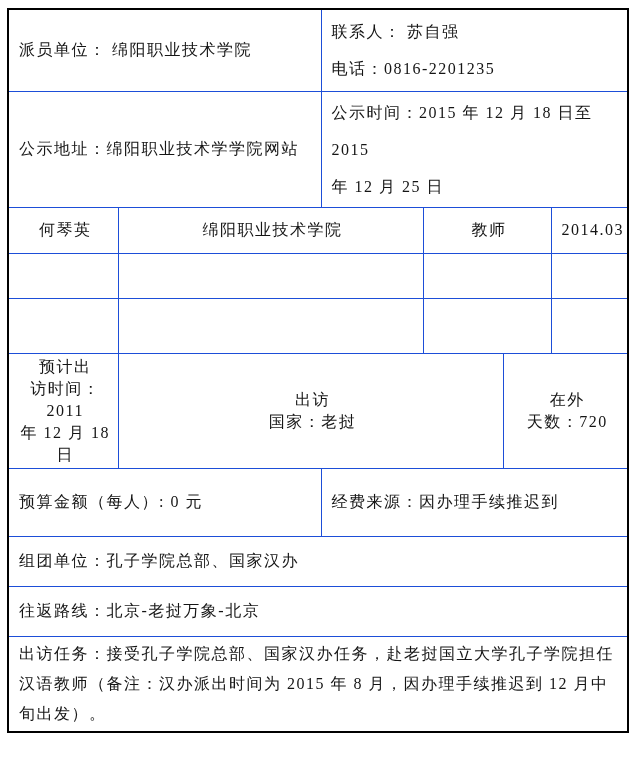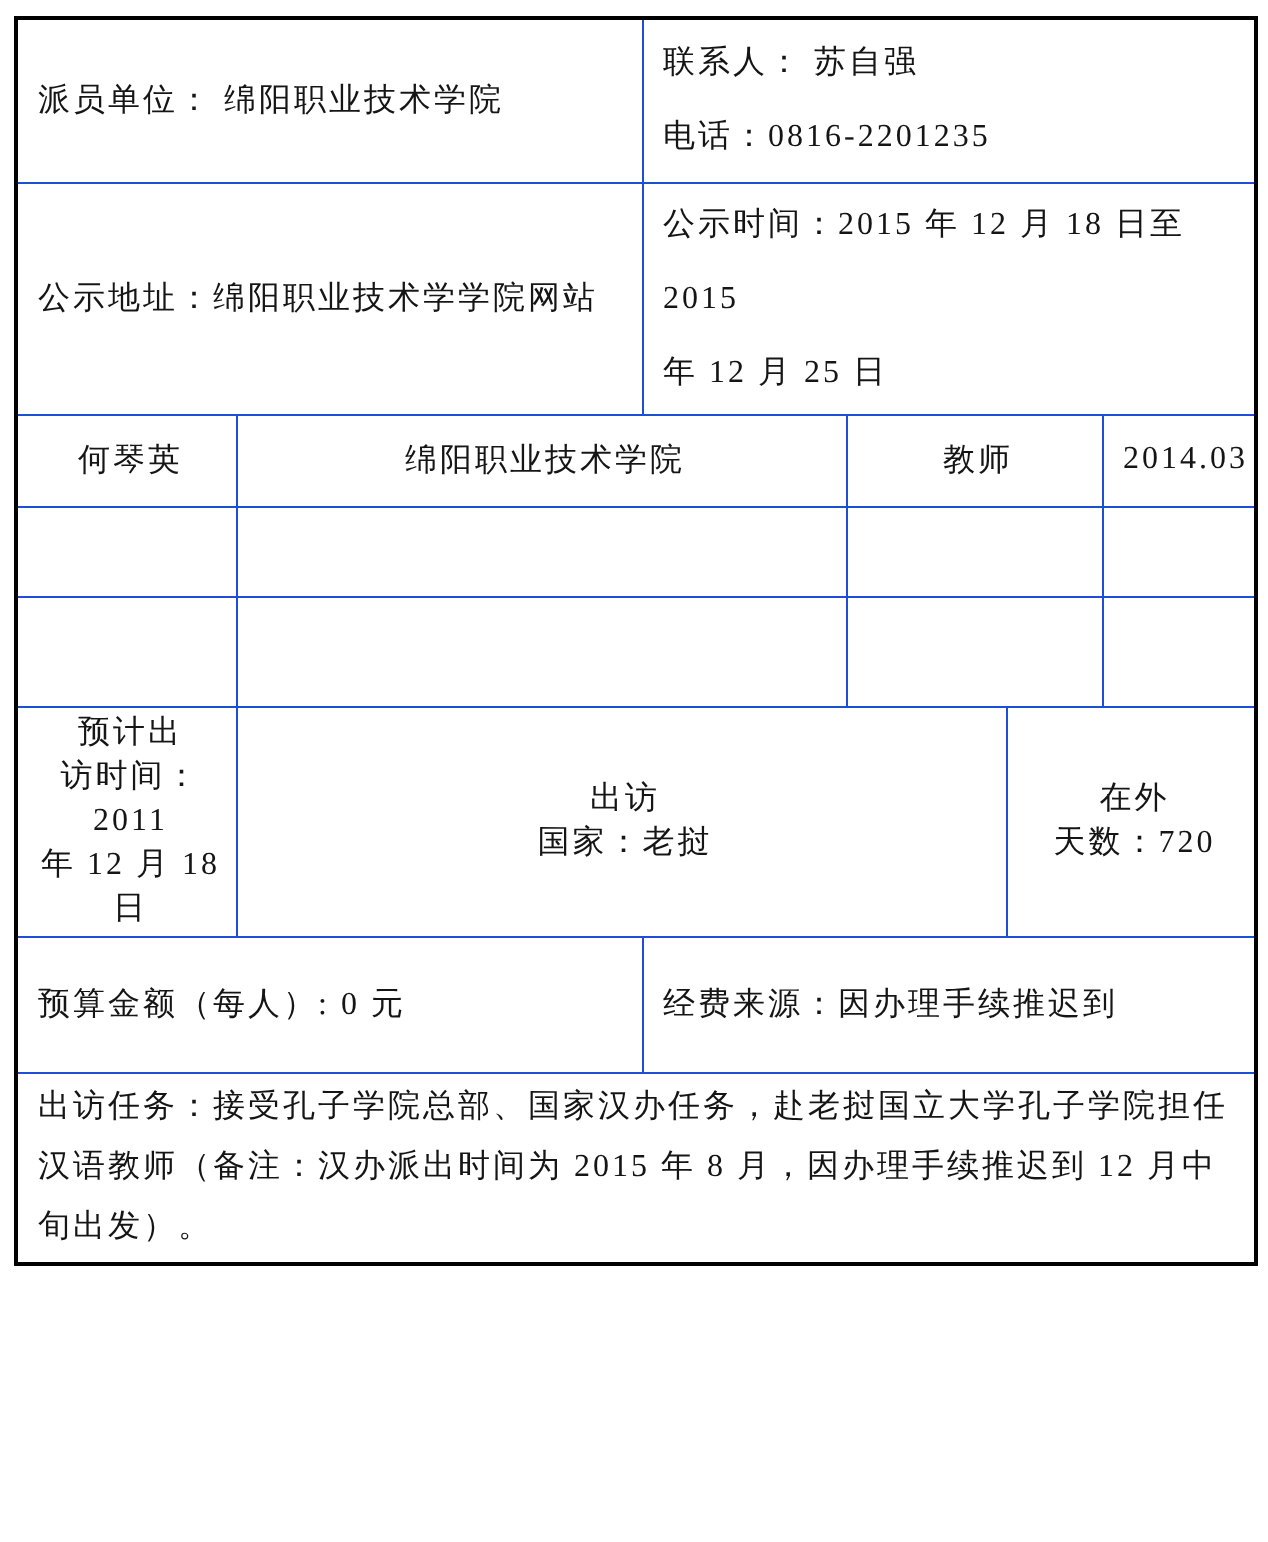--- a/index.html
+++ b/index.html
@@ -149,21 +149,31 @@
 
       <tr class="r8">
         <td colspan="2">
           <span class="line">预算金额（每人）: 0 元</span>
         </td>
         <td colspan="4">
           <span class="line">经费来源：因办理手续推迟到</span>
         </td>
       </tr>
 
+      <tr class="r9">
+        <td colspan="6">
+          <span class="line">组团单位：孔子学院总部、国家汉办</span>
+        </td>
+      </tr>
 
+      <tr class="r10">
+        <td colspan="6">
+          <span class="line">往返路线：北京-老挝万象-北京</span>
+        </td>
+      </tr>
 
       <tr class="r11">
         <td colspan="6" class="lh30 mission">
           <span>出访任务：接受孔子学院总部、国家汉办任务，赴老挝国立大学孔子学院担任汉语教师（备注：汉办派出时间为 2015 年 8 月，因办理手续推迟到 12 月中旬出发）。</span>
         </td>
       </tr>
 
     </tbody>
   </table>
 </div>

